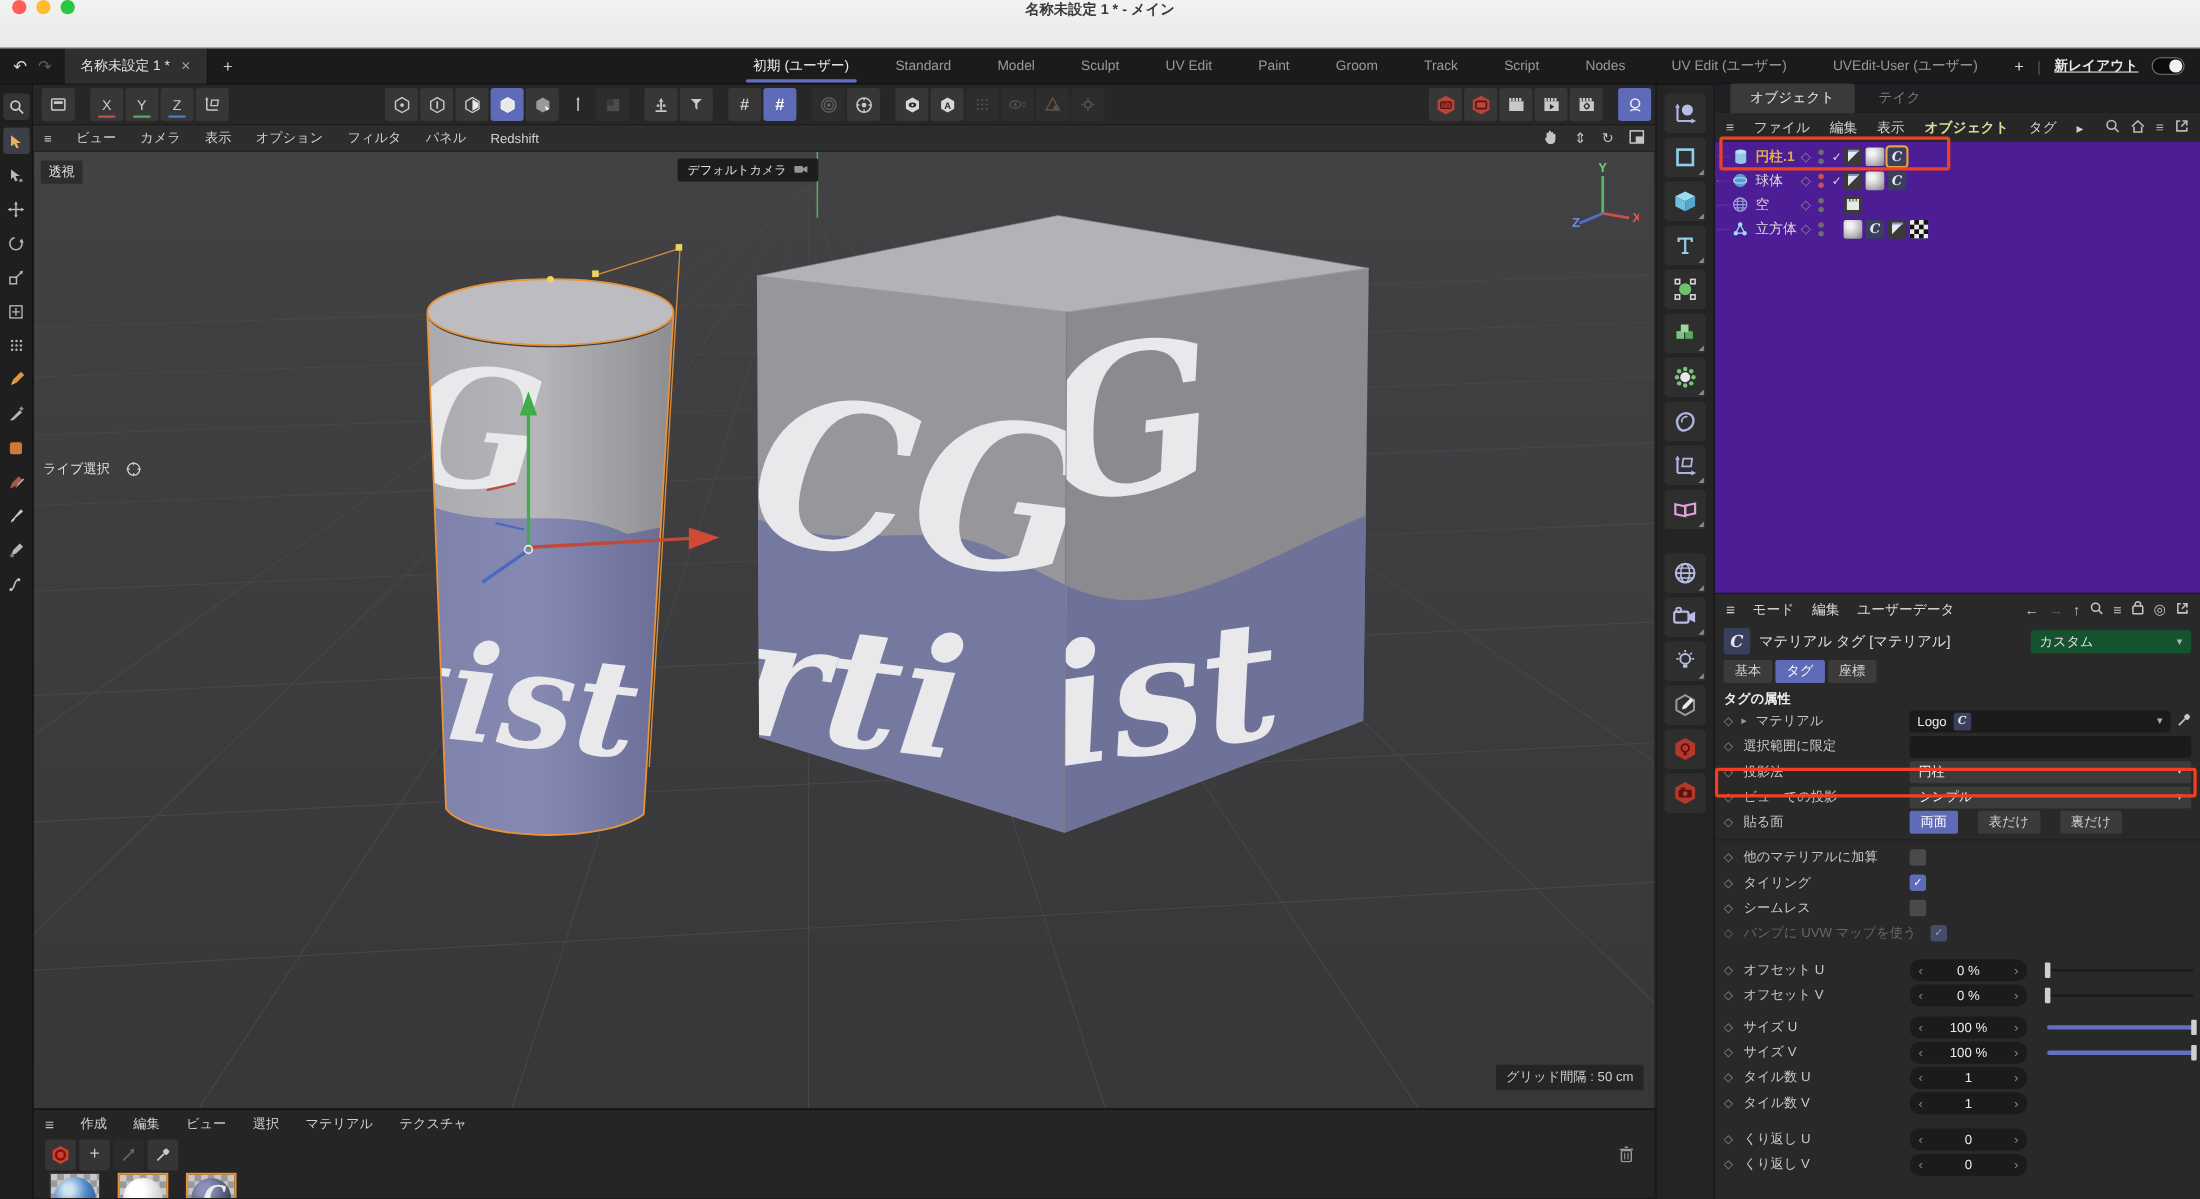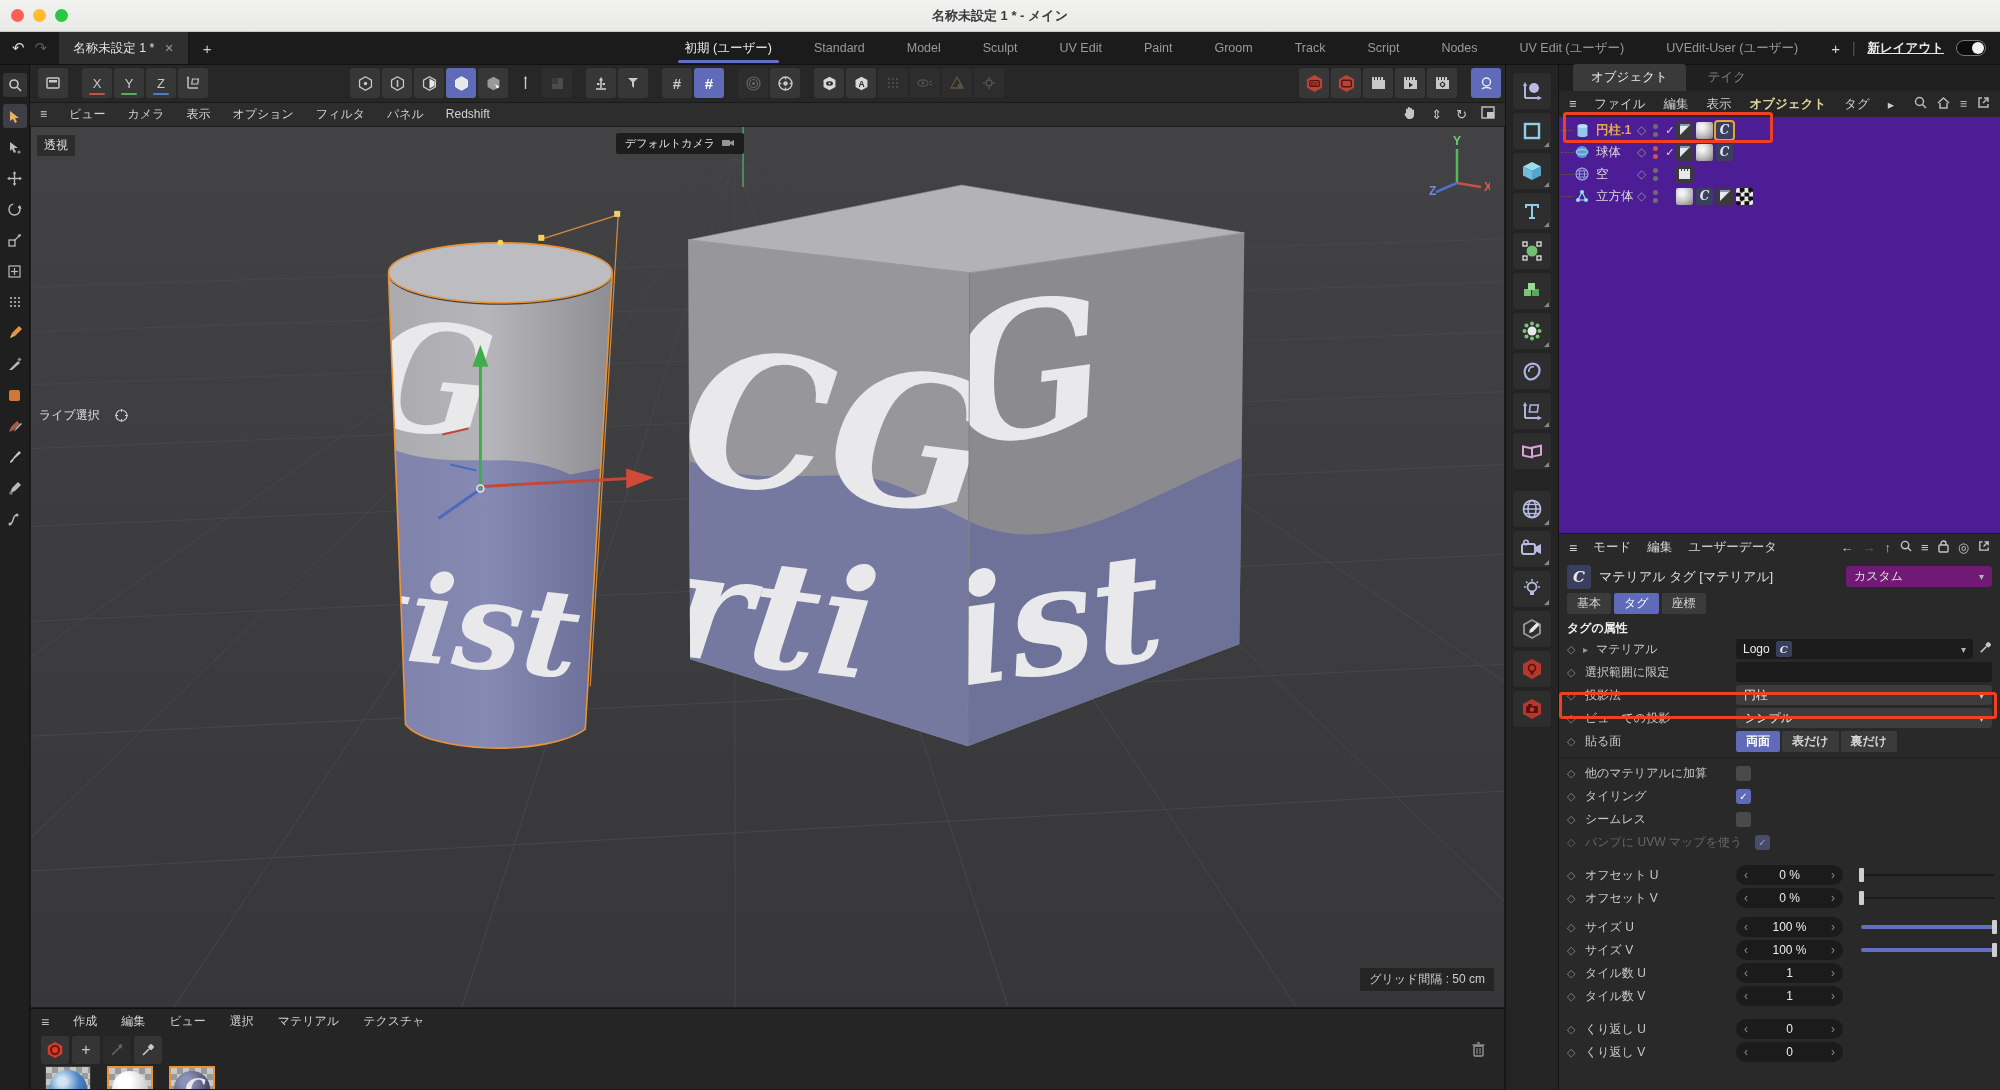--- a/index.html
+++ b/index.html
@@ -1,21 +1,21 @@
 <!DOCTYPE html>
 <html><head>
 <meta charset="utf-8">
 <style>
   *{margin:0;padding:0;box-sizing:border-box;}
   html,body{width:2000px;height:1090px;overflow:hidden;background:#1c1c1c;
     font-family:"Liberation Sans","DejaVu Sans",sans-serif;-webkit-font-smoothing:antialiased;}
   .app{width:2000px;height:1090px;display:flex;flex-direction:column;background:#222;}
 
   
-  .titlebar{height:32px;background:linear-gradient(#f2f2f1,#e9e9e8);display:flex;align-items:center;position:relative;border-bottom:1px solid #c9c9c9;}
+  .titlebar{height:44px;background:linear-gradient(#f2f2f1,#e9e9e8);display:flex;position:relative;border-bottom:1px solid #c9c9c9;}
   .lights{display:flex;gap:9px;margin-left:11px;}
   .light{width:13px;height:13px;border-radius:50%;}
   .l-red{background:#ff5f57;}.l-yellow{background:#febc2e;}.l-green{background:#28c840;}
   .win-title{position:absolute;left:0;right:0;text-align:center;font-size:13px;font-weight:bold;color:#3a3a3a;}
 
   
   .tabrow{height:33px;background:#1b1b1b;display:flex;align-items:stretch;font-size:12.5px;color:#9a9a9a;border-bottom:1px solid #111;}
   .undoredo{display:flex;align-items:center;gap:10px;padding:0 12px;font-size:15px;}
   .undo{color:#d8d8d8;}.redo{color:#5e5e5e;}
   .doc-tab{display:flex;align-items:center;gap:10px;background:#2f2f2f;color:#e3e3e3;padding:0 14px;border-right:1px solid #151515;}
@@ -127,38 +127,38 @@
   .attrs{height:560px;background:#292929;display:flex;flex-direction:column;position:relative;border-top:1px solid #1a1a1a;}
   .at-tabs{height:26px;background:#202020;display:flex;align-items:flex-end;padding-left:8px;gap:4px;font-size:12.5px;}
   .at-tab{padding:5px 16px;color:#7d7d7d;}
   .at-tab.active{background:#3a3a3a;color:#f0f0f0;font-weight:bold;border-radius:3px 3px 0 0;}
   .at-menu{height:28px;display:flex;align-items:center;gap:16px;padding:0 10px;font-size:12.5px;color:#d8d8d8;}
   .at-menu .hamb{font-size:14px;}
   .at-micons{margin-left:auto;display:flex;gap:9px;align-items:center;font-size:13px;color:#c5c5c5;}
   .at-micons .dim{color:#5c5c5c;}
   .at-title{height:30px;display:flex;align-items:center;gap:8px;padding:0 8px;font-size:13px;color:#e0e0e0;}
   .tthumb{width:24px;height:24px;border-radius:3px;background:#3a3f5e;display:flex;align-items:center;justify-content:center;color:#e6e6ea;font-family:"DejaVu Serif",serif;font-style:italic;font-weight:bold;font-size:15px;}
-  .preset{margin-left:auto;width:146px;height:21px;background:#701a75;border-radius:3px;display:flex;align-items:center;padding:0 8px;font-size:12px;color:#e2e2e2;}
+  .preset{margin-left:auto;width:146px;height:21px;background:#14532d;border-radius:3px;display:flex;align-items:center;padding:0 8px;font-size:12px;color:#e2e2e2;}
   .preset .chev{margin-left:auto;color:#b5b5b5;font-size:10px;}
   .at-subtabs{height:24px;display:flex;gap:3px;padding:0 8px;align-items:center;}
   .chip{padding:2px 10px;background:#3b3b3b;color:#d5d5d5;font-size:12px;border-radius:2px;}
   .chip.active{background:#5f6bb8;color:#fff;}
   .at-section{height:22px;display:flex;align-items:center;padding:4px 8px 0;font-size:12px;font-weight:bold;color:#efefef;}
   .arow{height:23px;display:flex;align-items:center;position:relative;font-size:12px;color:#c9c9c9;}
   .arow .d{width:10px;margin-left:8px;color:#8a8a8a;font-size:11px;}
   .arow .lbl{margin-left:8px;white-space:nowrap;}
   .arow.dis .lbl,.arow.dis .d{color:#676767;}
   .ctrl{position:absolute;left:177px;right:8px;height:20px;display:flex;align-items:center;}
   .field{flex:1;height:20px;background:#1b1b1b;border-radius:3px;display:flex;align-items:center;padding:0 7px;color:#ececec;}
   .field .chev{margin-left:auto;color:#b0b0b0;font-size:10px;}
   .drop{flex:1;height:20px;background:#3c3c3c;border-radius:3px;display:flex;align-items:center;padding:0 8px;color:#ececec;}
   .drop .chev{margin-left:auto;color:#c5c5c5;font-size:10px;}
   .minithumb{width:16px;height:16px;border-radius:2px;background:#3a3f5e;color:#e6e6ea;font-family:"DejaVu Serif",serif;font-style:italic;font-weight:bold;font-size:10px;display:flex;align-items:center;justify-content:center;margin-left:6px;}
   .eyedrop{margin-left:6px;color:#c9c9c9;}
-  .btn3{display:flex;gap:2px;font-weight:bold;}
+  .btn3{display:flex;gap:18px;}
   .btn3 span{padding:2px 10px;background:#3b3b3b;color:#d5d5d5;border-radius:2px;font-size:12px;}
   .btn3 span.active{background:#5f6bb8;color:#fff;}
   .cb{width:15px;height:15px;border-radius:3px;background:#4a4a4a;display:flex;align-items:center;justify-content:center;font-size:10px;color:transparent;}
   .cb.on{background:#5f6bb8;color:#fff;}
   .cb.on.dis{background:#474c69;color:#9aa0bf;}
   .spin{width:107px;height:20px;background:#1b1b1b;border-radius:10px;display:flex;align-items:center;padding:0 8px;color:#ececec;position:absolute;left:177px;}
   .spin .v{flex:1;text-align:center;font-size:12px;}
   .spin .a{color:#8a8a8a;font-size:12px;}
   .slider{position:absolute;left:302px;right:6px;height:14px;}
   .slider .track{position:absolute;left:0;right:0;top:6px;height:2px;background:#1a1a1a;}

